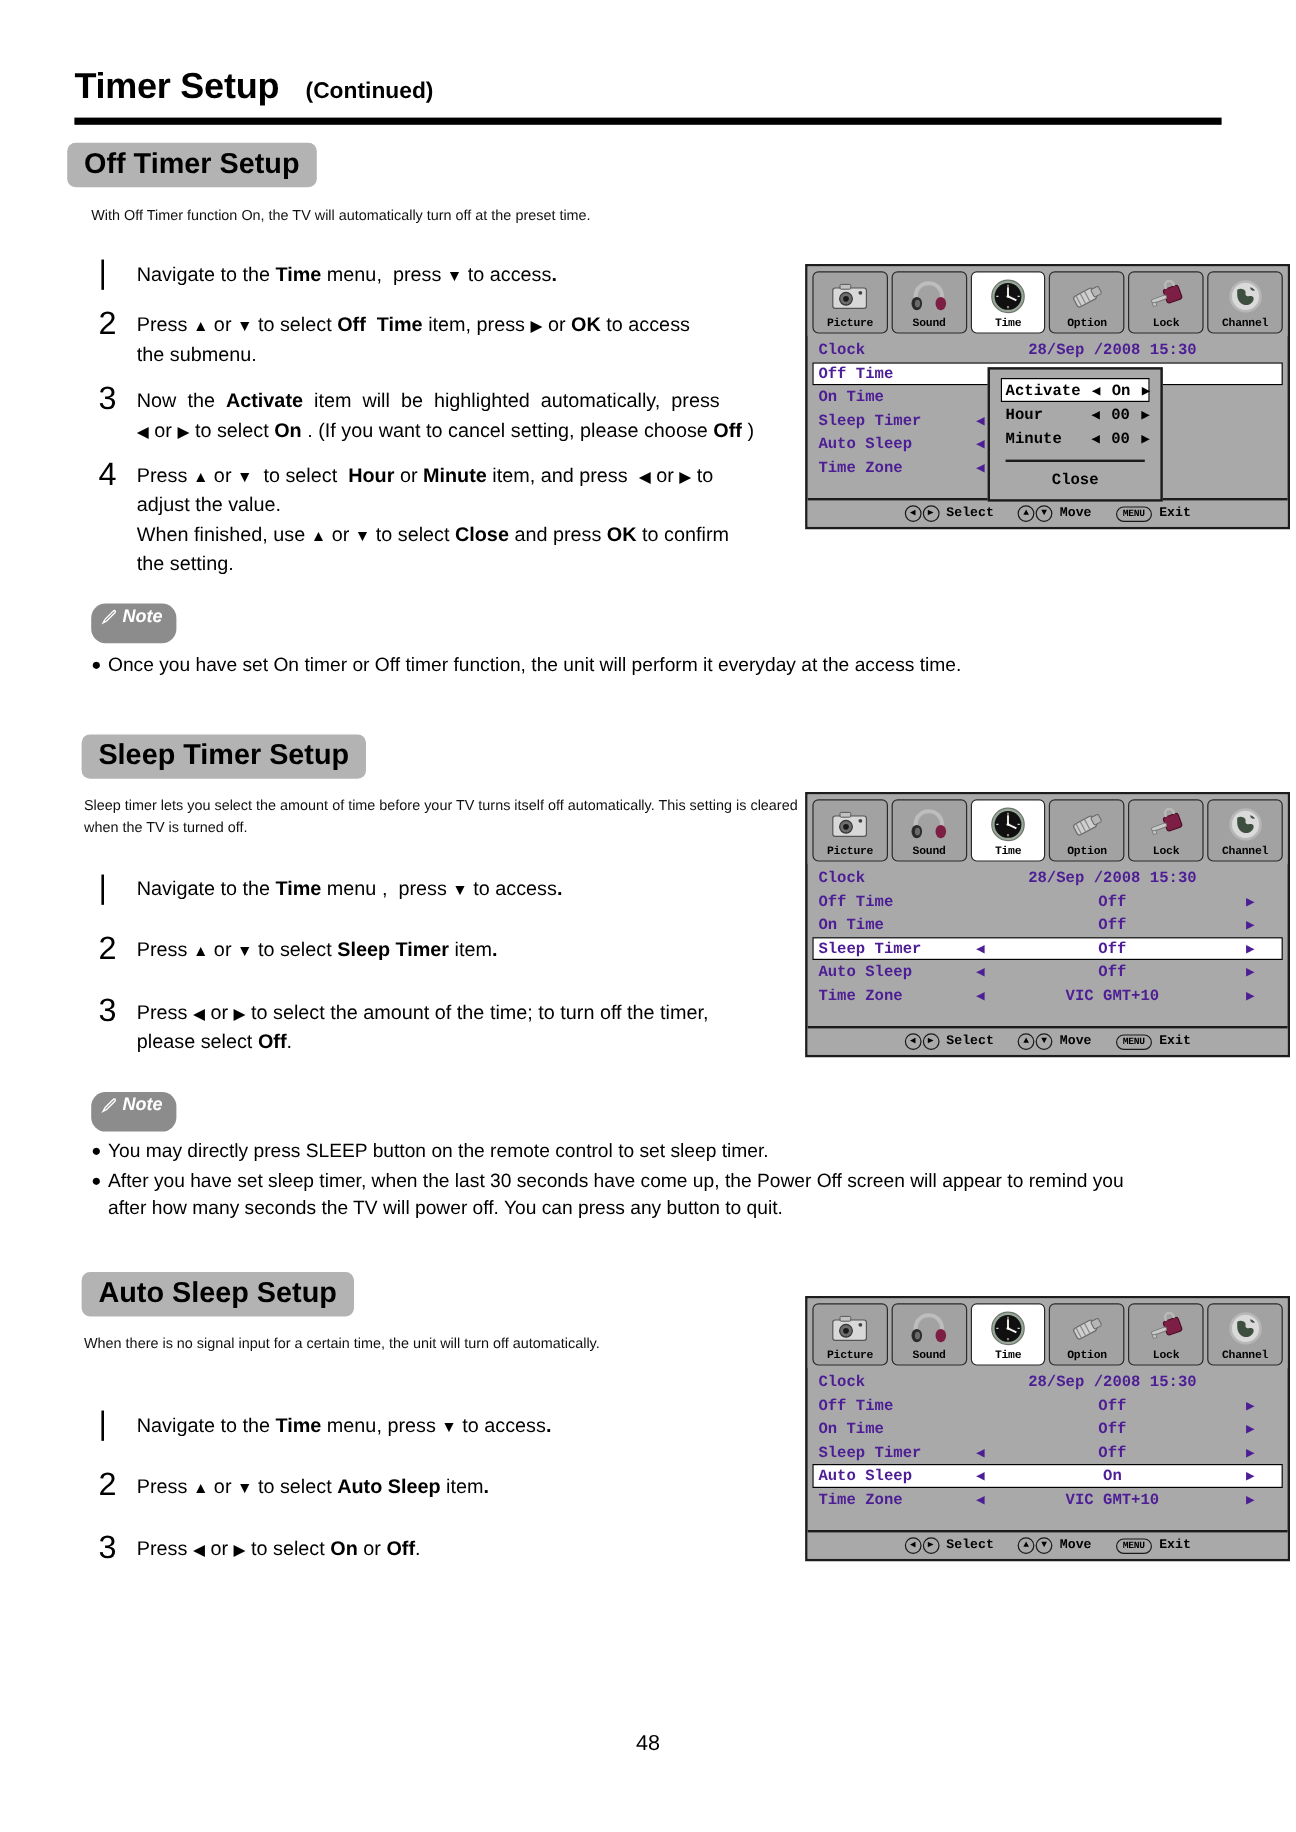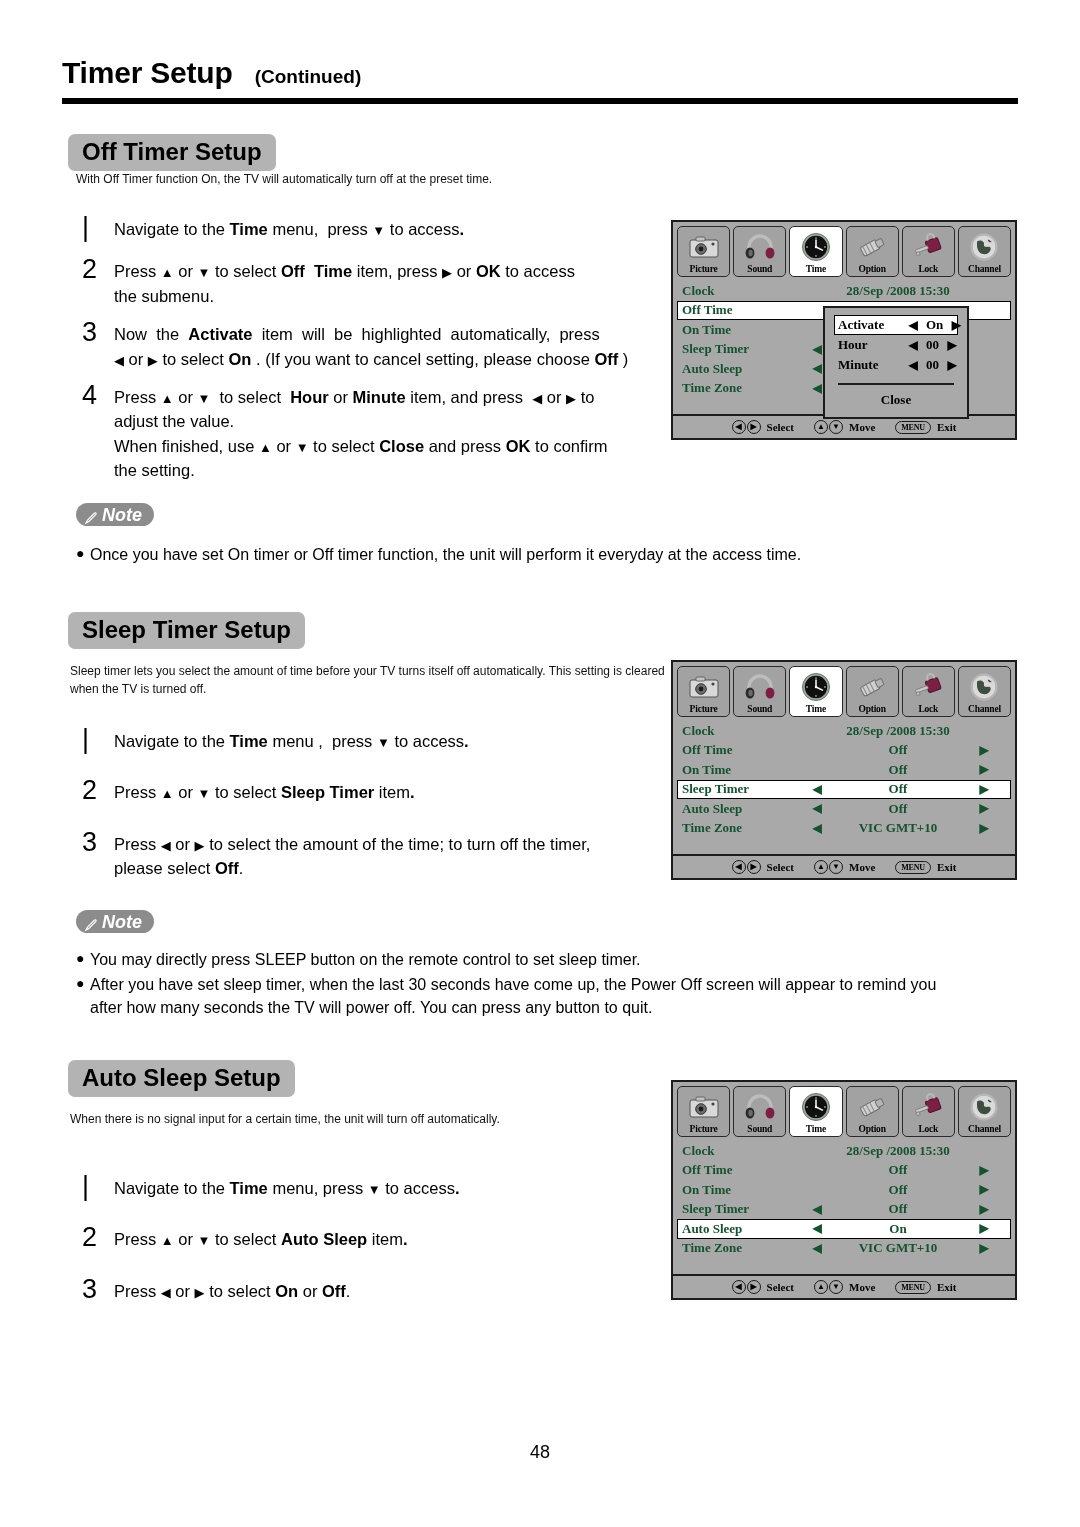--- a/index.html
+++ b/index.html
@@ -88,47 +88,47 @@
   .arrow-g { font-size: 13px; line-height: 1; }
 
   
   .note-badge {
     display: inline-flex;
     align-items: center;
     gap: 4px;
     background: #8c8c8c;
     color: #fff;
     border-radius: 12px;
-    padding: 2px 12px 0 8px;
-    font-size: 18px;
+    padding: 2px 12px 14px 8px;
+    font-size: 15px;
     font-weight: bold;
     font-style: italic;
   }
   .note-pen { display:inline-block; width:14px; height:14px; }
   .note-list { margin-top: 8px; }
   .note-item {
     display: flex;
     font-size: 16px;
     line-height: 1.45;
     margin-bottom: 2px;
   }
   .note-bullet {
     flex: 0 0 14px;
     font-size: 14px;
     line-height: 1.45;
   }
 
   
   .osd {
     position: absolute;
-    width: 346px;
+    width: 404px;
     border: 2px solid #1c1c1c;
     background: #a9a9a9;
     box-sizing: border-box;
-    font-family: Liberation Serif, serif;
+    font-family: Liberation Mono, monospace;
   }
   .osd-tabs {
     display: flex;
     padding: 4px 4px 2px 4px;
     gap: 3px;
     background: #a9a9a9;
   }
   .osd-tab {
     flex: 1 1 0;
     border: 1px solid #2a2a2a;
@@ -153,21 +153,21 @@
     padding-bottom: 1px;
   }
 
   .osd-rows { padding: 2px 4px 0 4px; }
   .osd-row {
     display: flex;
     align-items: center;
     height: 19.5px;
     font-size: 13px;
     font-weight: bold;
-    color: #14532d;
+    color: #4c1d95;
     box-sizing: border-box;
     border: 1.5px solid transparent;
     padding: 0 4px;
   }
   .osd-row.hl {
     background: #ffffff;
     border: 1.5px solid #000;
   }
   .osd-label { flex: 0 0 118px; text-align: left; }
   .osd-larr  { flex: 0 0 34px; text-align: center; font-size: 12px; }
@@ -240,21 +240,21 @@
   }
 </style>
 </head>
 <body>
 
 <div class="page-header">
   <span class="page-title">Timer Setup</span><span class="page-title-sub">(Continued)</span>
   <div class="title-rule"></div>
 </div>
 
-<div style="position:absolute;left:68px;top:119px;margin-top:15px;">
+<div style="position:absolute;left:56px;top:119px;">
   <span class="section-badge">Off Timer Setup</span>
 </div>
 <div class="intro" style="position:absolute;left:76px;top:170px;width:640px;">With Off Timer function On, the TV will automatically turn off at the preset time.</div>
 
 <div class="steps" style="position:absolute;left:68px;top:213px;width:590px;">
   <div class="step">
     <div class="step-num">|</div>
     <div class="step-body">Navigate to the <b>Time</b> menu,&nbsp; press <span class="arrow-g">▼</span> to access<b>.</b></div>
   </div>
   <div class="step" style="margin-bottom:10px;">

